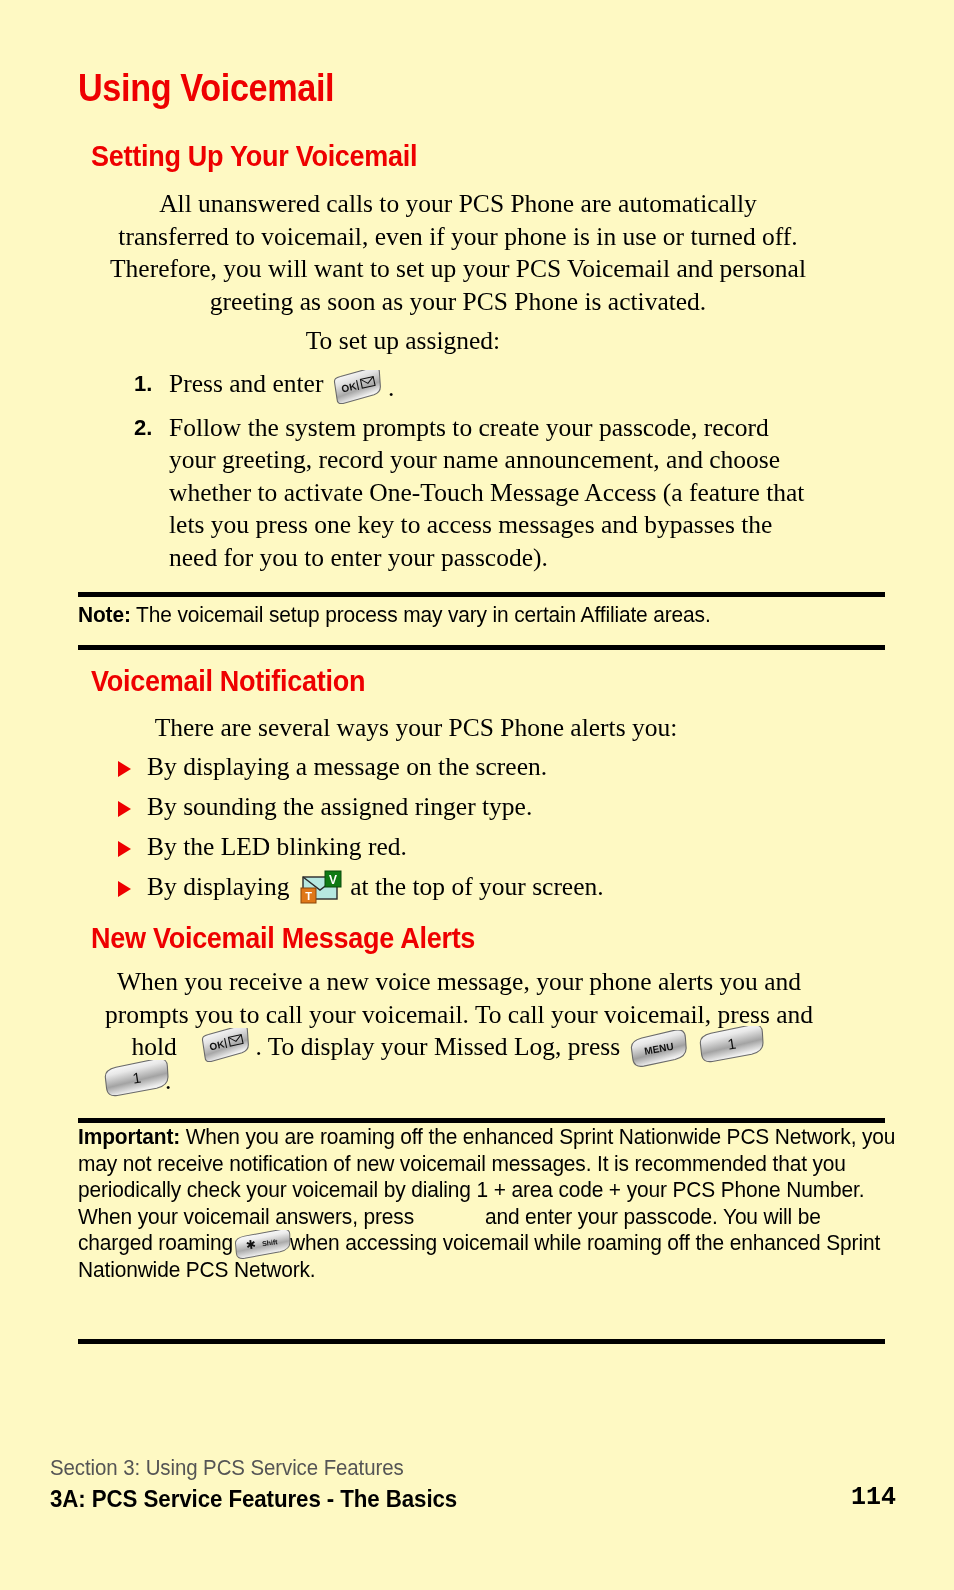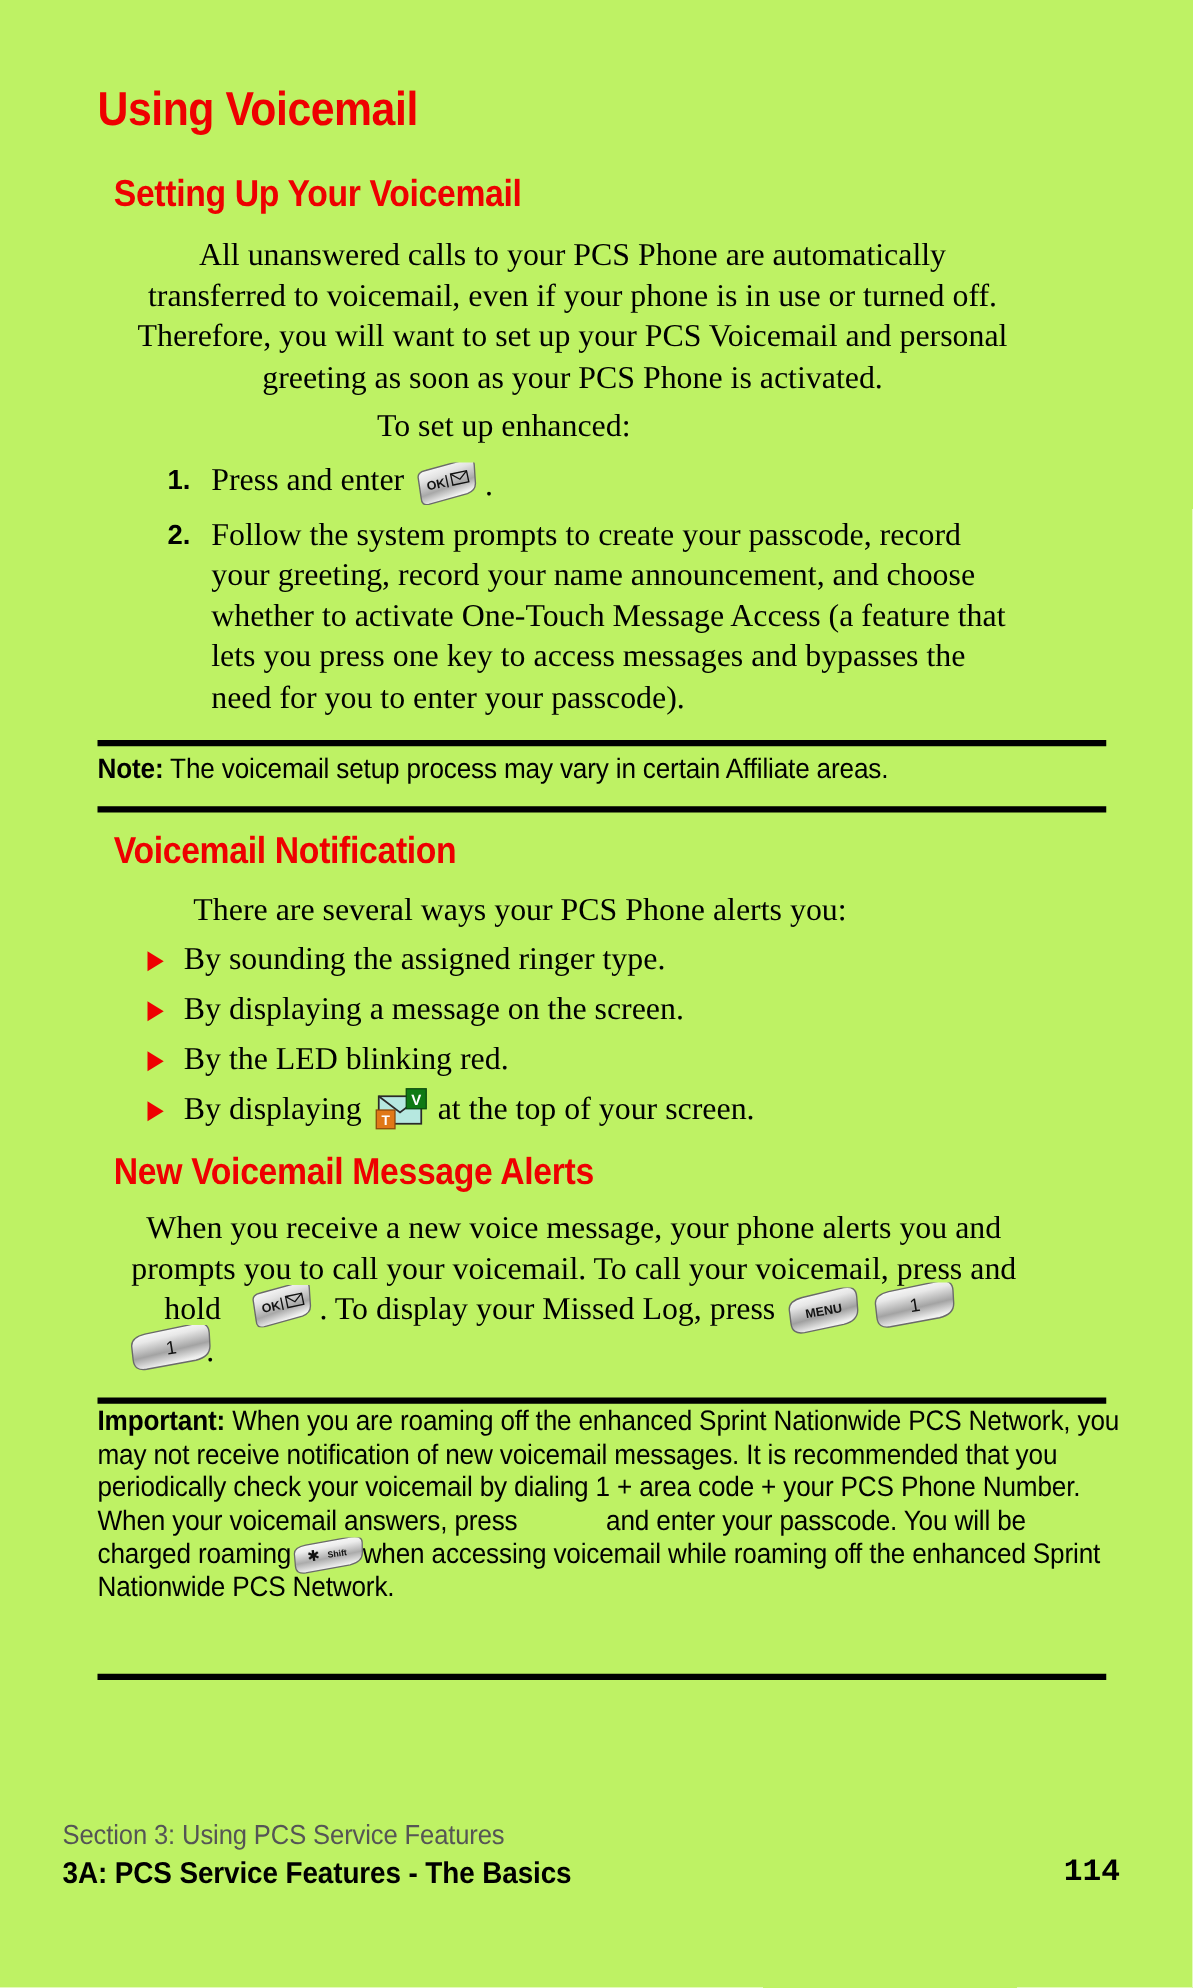--- a/index.html
+++ b/index.html
@@ -4,21 +4,21 @@
 <style>
   html, body {
     margin: 0;
     padding: 0;
     background: #ffffff;
   }
   .page {
     position: relative;
     width: 954px;
     height: 1590px;
-    background: #bef264;
+    background: #fef9c3;
     overflow: hidden;
     font-family: "Liberation Serif", "DejaVu Serif", serif;
     color: #000000;
   }
 
   
   .h1 {
     position: absolute;
     left: 78px;
     top: 66px;
@@ -202,21 +202,21 @@
 <body>
 
 <div class="page">
 
   <div class="h1">Using Voicemail</div>
 
   <div class="h2" id="h2-setting">Setting Up Your Voicemail</div>
 
   <div class="para" id="p-intro">All unanswered calls to your PCS Phone are automatically transferred to voicemail, even if your phone is in use or turned off. Therefore, you will want to set up your PCS Voicemail and personal greeting as soon as your PCS Phone is activated.</div>
 
-  <div class="para" id="p-tosetup">To set up enhanced:</div>
+  <div class="para" id="p-tosetup">To set up assigned:</div>
 
   <div class="numlist">
     <div class="numitem">
       <span class="num">1.</span>
       <span>Press and enter</span>
     </div>
     <div class="numitem" style="margin-top:11px;">
       <span class="num">2.</span>
       <span>Follow the system prompts to create your passcode, record your greeting, record your name announcement, and choose whether to activate One-Touch Message Access (a feature that lets you press one key to access messages and bypasses the need for you to enter your passcode).</span>
     </div>
@@ -250,25 +250,25 @@
   </div>
   <div class="rule" id="rule-note-bottom"></div>
 
   <div class="h2" id="h2-notification">Voicemail Notification</div>
 
   <div class="para" id="p-ways">There are several ways your PCS Phone alerts you:</div>
 
   <div class="bullets">
     <div class="bullet-item">
       <span class="tri"></span>
-      <span>By sounding the assigned ringer type.</span>
+      <span>By displaying a message on the screen.</span>
     </div>
     <div class="bullet-item">
       <span class="tri"></span>
-      <span>By displaying a message on the screen.</span>
+      <span>By sounding the assigned ringer type.</span>
     </div>
     <div class="bullet-item">
       <span class="tri"></span>
       <span>By the LED blinking red.</span>
     </div>
     <div class="bullet-item">
       <span class="tri"></span>
       <span>By displaying</span>
       <span style="display:inline-block;width:48px;"></span>
       <span>at the top of your screen.</span>

